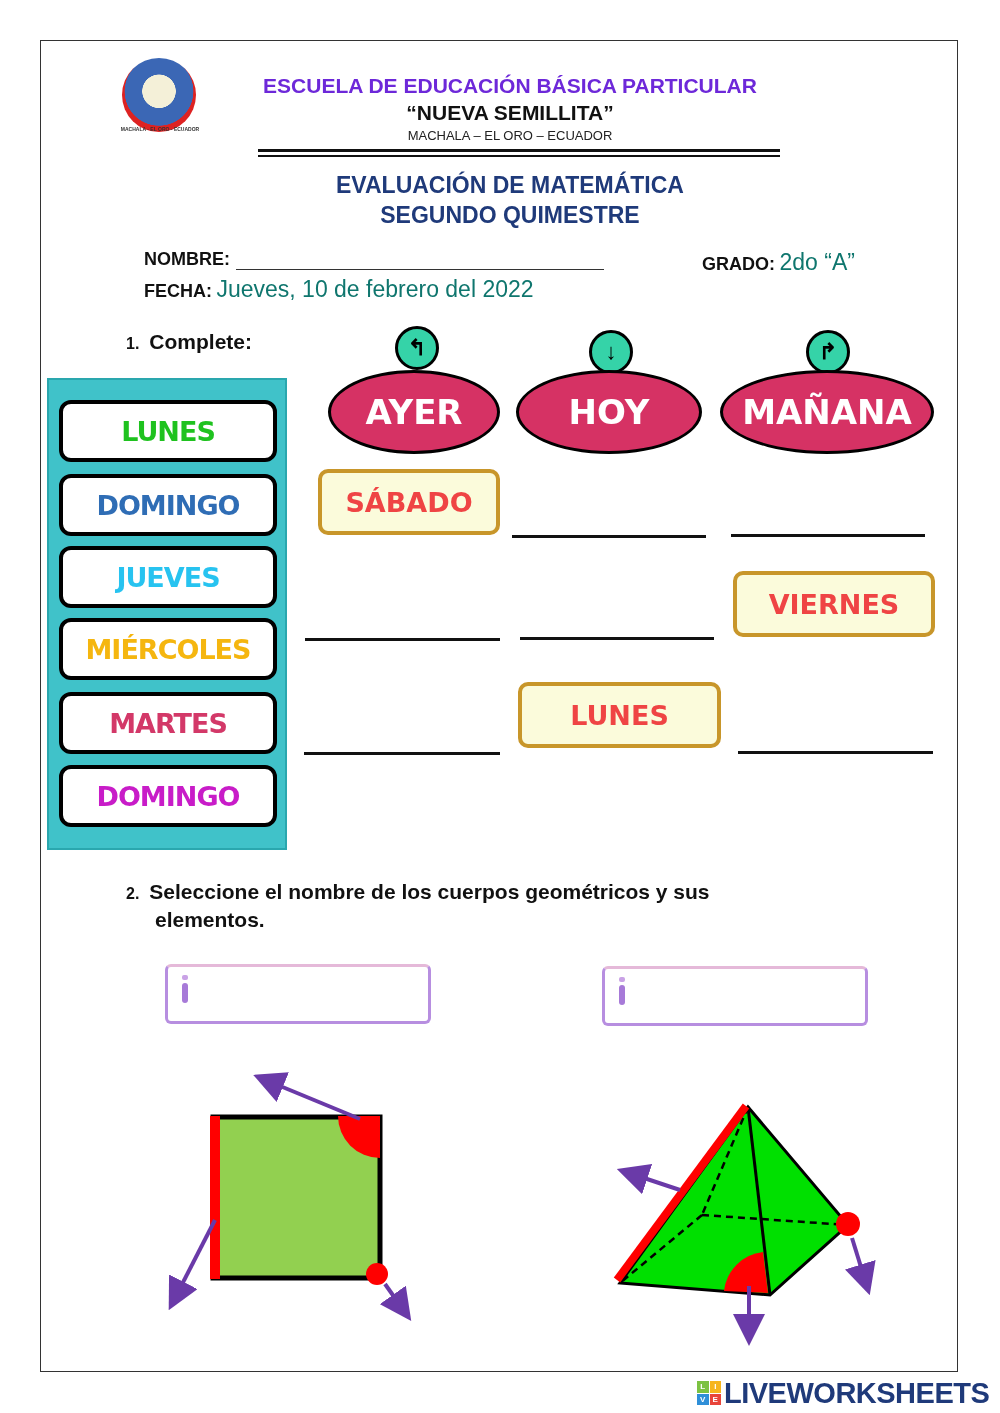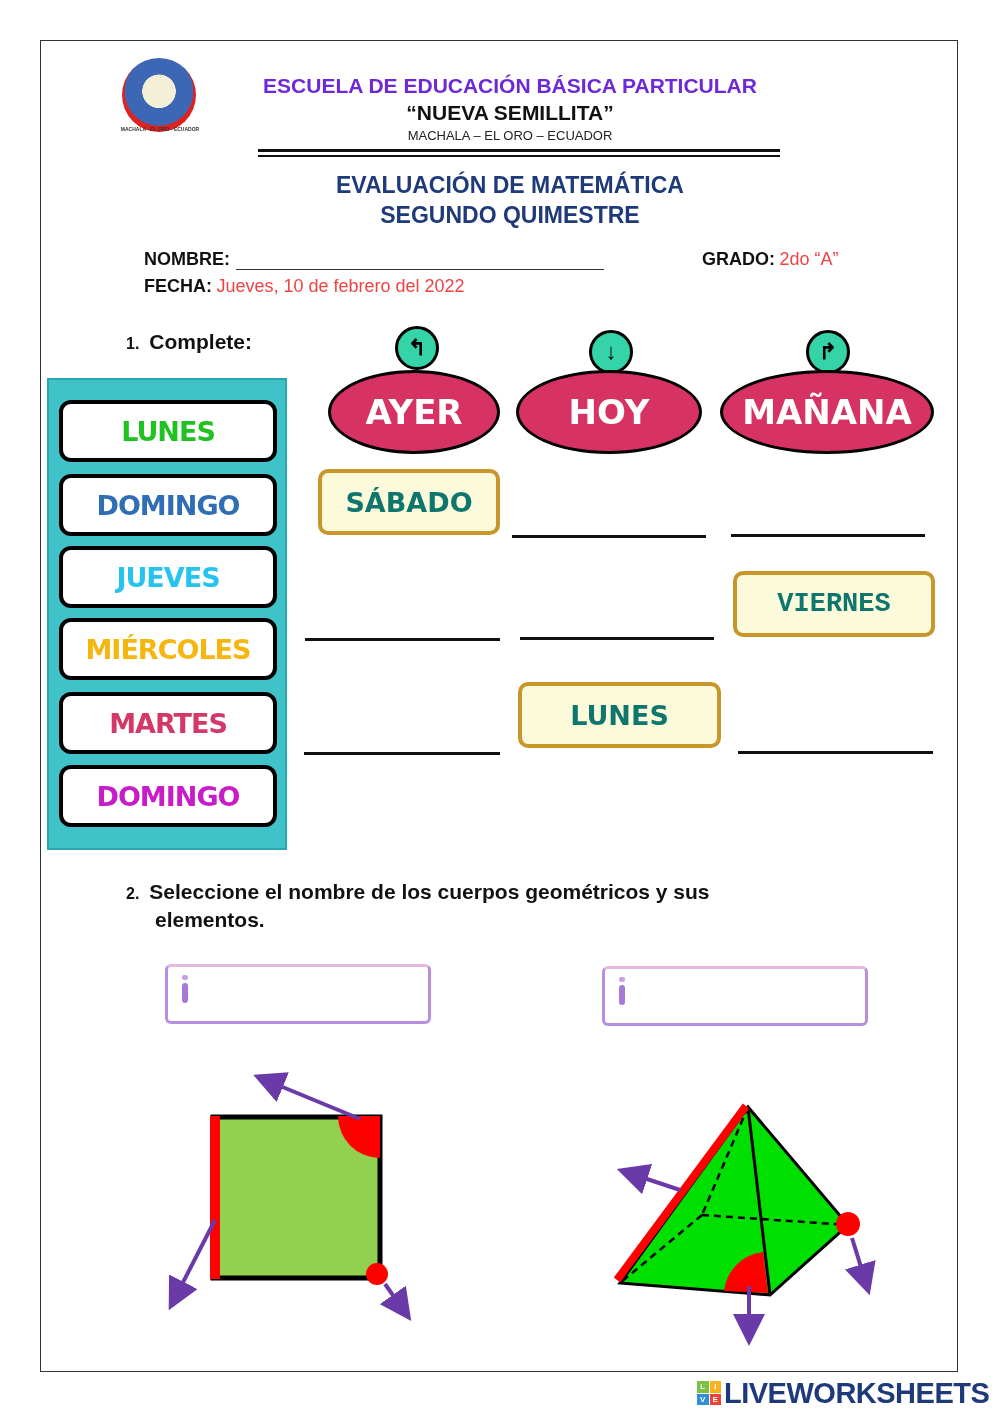--- a/index.html
+++ b/index.html
@@ -8,29 +8,29 @@
   .page-border{left:40px;top:40px;width:918px;height:1332px;border:1px solid #333;box-sizing:border-box;}
   .logo{left:122px;top:58px;width:74px;height:74px;border-radius:50%;background:radial-gradient(circle at 50% 45%,#f4f0d8 0 30%,#3b67b5 31% 62%,#d22 63% 80%,#2a4f9c 81%);}
   .logo-caption{left:118px;top:126px;width:84px;font-size:5px;text-align:center;font-weight:bold;color:#333;}
   .school-name{left:200px;top:74px;width:620px;text-align:center;font-weight:bold;font-size:21px;color:#6d28d9;}
   .school-sub{left:200px;top:101px;width:620px;text-align:center;font-weight:bold;font-size:21px;}
   .school-loc{left:200px;top:128px;width:620px;text-align:center;font-size:13px;color:#222;}
   .rule1{left:258px;top:149px;width:522px;height:3px;background:#111;}
   .rule2{left:258px;top:155px;width:522px;height:2px;background:#111;}
   .eval-title{left:200px;top:170px;width:620px;text-align:center;font-weight:bold;font-size:23px;color:#1f3a7a;line-height:30px;}
   .field-label{font-weight:bold;font-size:18px;margin-top:8px;}
-  .field-value{font-size:18px;color:#ef4444;}
+  .field-value{font-size:23px;color:#0f766e;}
   .nombre-line{display:inline-block;width:368px;border-bottom:1.5px solid #333;height:18px;vertical-align:bottom;margin-left:6px;}
   .q-title{font-weight:bold;font-size:21px;}
   .q-num{font-size:16px;font-weight:bold;margin-right:10px;}
   .day-panel{left:47px;top:378px;width:240px;height:472px;background:#40c2c9;border:2px solid #2aa7ae;box-sizing:border-box;}
   .day-card{position:absolute;left:10px;width:218px;height:62px;background:#fff;border:4px solid #000;border-radius:12px;box-sizing:border-box;display:flex;align-items:center;justify-content:center;font-family:"DejaVu Sans",sans-serif;font-weight:bold;font-size:27px;letter-spacing:-1px;}
   .oval{position:absolute;height:84px;border:3px solid #000;border-radius:50%;background:#d63264;box-sizing:border-box;display:flex;align-items:center;justify-content:center;color:#fff;font-family:"DejaVu Sans",sans-serif;font-weight:bold;font-size:34px;}
   .arrow-circle{position:absolute;width:44px;height:44px;border-radius:50%;background:#35d3a8;border:3px solid #000;box-sizing:border-box;display:flex;align-items:center;justify-content:center;font-size:22px;font-weight:bold;color:#000;}
-  .given-card{position:absolute;height:66px;background:#fbfbdb;border:4px solid #c8962a;border-radius:10px;box-sizing:border-box;display:flex;align-items:center;justify-content:center;font-family:"DejaVu Sans",sans-serif;font-weight:bold;font-size:27px;color:#0f766e;}
+  .given-card{position:absolute;height:66px;background:#fbfbdb;border:4px solid #c8962a;border-radius:10px;box-sizing:border-box;display:flex;align-items:center;justify-content:center;font-family:"DejaVu Sans",sans-serif;font-weight:bold;font-size:27px;color:#ef4444;}
   .answer-line{position:absolute;height:3px;background:#111;}
   .dropdown{position:absolute;height:60px;border:3px solid #b78ee0;border-radius:6px;box-sizing:border-box;background:#fff;border-top-color:#e5b9d9;}
   .dropdown .marker{position:absolute;left:14px;top:16px;width:6px;height:20px;background:#a77ad8;border-radius:3px;}
   .dropdown .marker::before{content:"";position:absolute;left:0;top:-8px;width:6px;height:5px;background:#c9a2e6;border-radius:2px;}
   .brand{left:697px;top:1376px;height:34px;display:flex;align-items:center;}
   .brand-logo{width:24px;height:24px;display:grid;grid-template-columns:1fr 1fr;gap:1px;margin-right:3px;}
   .brand-logo span{display:block;font-size:8px;color:#fff;text-align:center;line-height:11px;font-weight:bold;}
   .brand-text{font-weight:bold;font-size:29px;color:#1f3a7a;letter-spacing:-0.5px;text-align:right;}
 </style>
 </head>
@@ -95,21 +95,21 @@
 
 <div class="arrow-circle" style="left:806px;top:330px;">↱</div>
 <div class="oval" style="left:720px;top:370px;width:214px;">MAÑANA</div>
 
 <div class="given-card" style="left:318px;top:469px;width:182px;">SÁBADO</div>
 <div class="answer-line" style="left:512px;top:535px;width:194px;"></div>
 <div class="answer-line" style="left:731px;top:534px;width:194px;"></div>
 
 <div class="answer-line" style="left:305px;top:638px;width:195px;"></div>
 <div class="answer-line" style="left:520px;top:637px;width:194px;"></div>
-<div class="given-card" style="left:733px;top:571px;width:202px;font-family:Liberation Mono, monospace;">VIERNES</div>
+<div class="given-card" style="left:733px;top:571px;width:202px;">VIERNES</div>
 
 <div class="answer-line" style="left:304px;top:752px;width:196px;"></div>
 <div class="given-card" style="left:518px;top:682px;width:203px;">LUNES</div>
 <div class="answer-line" style="left:738px;top:751px;width:195px;"></div>
 
 <div class="abs" style="left:126px;top:880px;width:720px;">
   <div><span class="q-num">2.</span><span class="q-title">Seleccione el nombre de los cuerpos geométricos y sus</span></div>
   <div style="padding-left:29px;margin-top:4px;"><span class="q-title">elementos.</span></div>
 </div>
 

